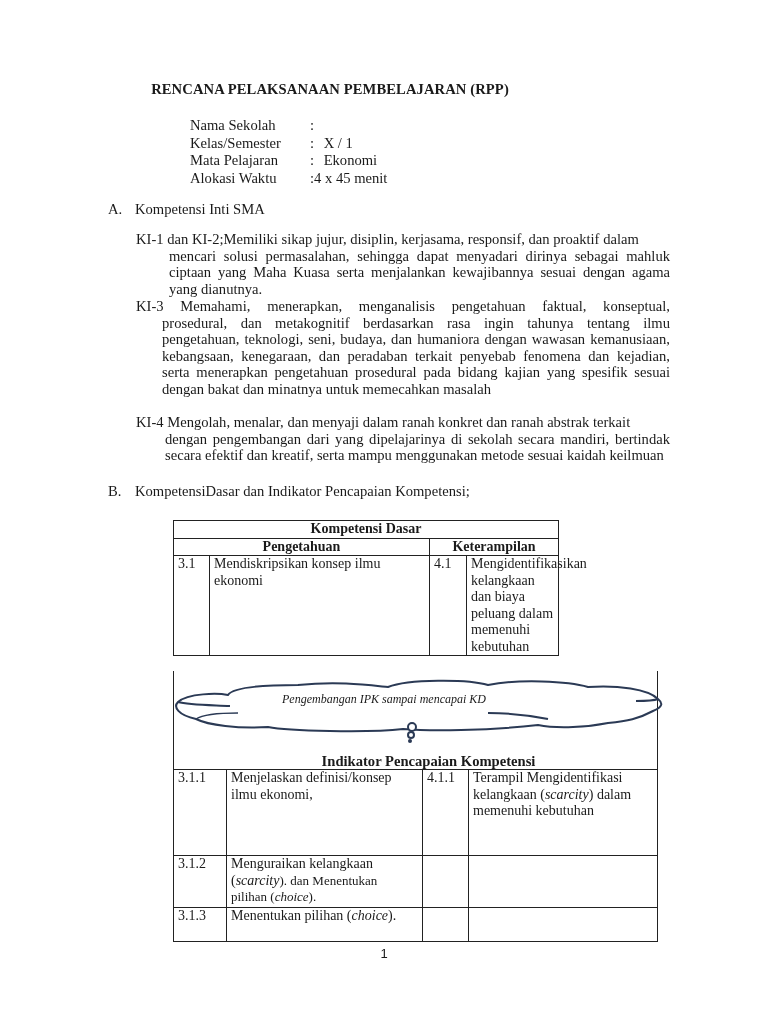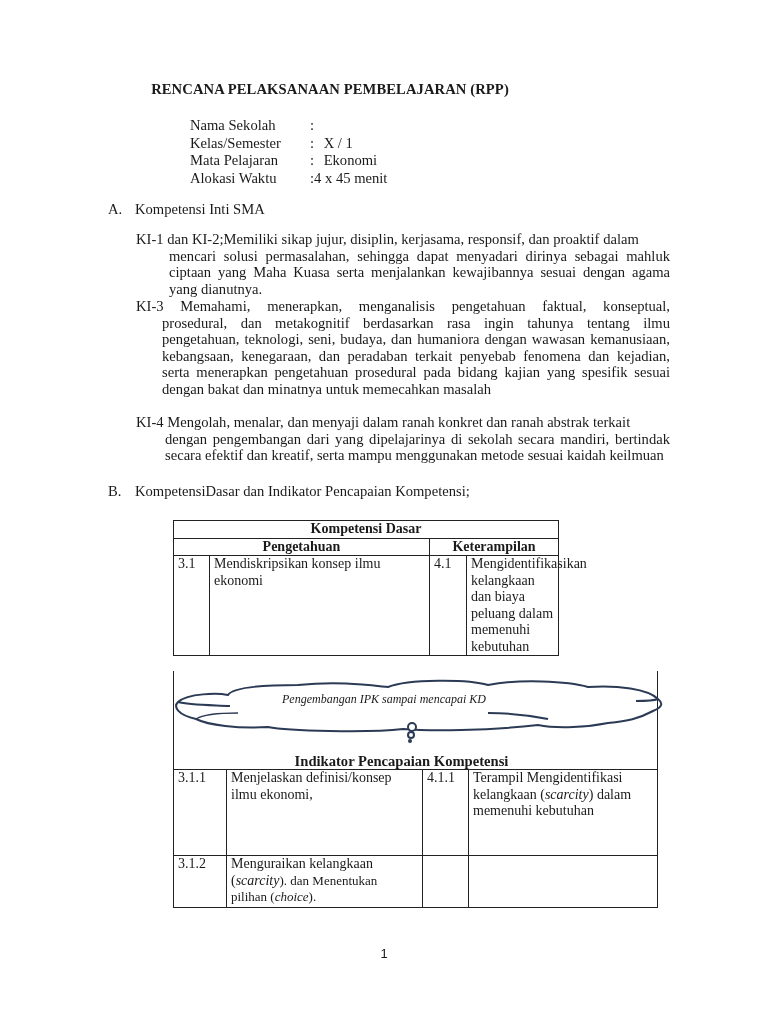--- a/index.html
+++ b/index.html
@@ -38,21 +38,21 @@
   table.ipk {
     position: absolute; left: 173px; top: 769px; width: 485px;
     border-collapse: collapse; table-layout: fixed; font-size: 14px; line-height: 16.5px;
   }
   table.ipk td { border: 1.2px solid #222; padding: 0 4px; vertical-align: top; }
   .frame {
     position: absolute; left: 173px; top: 671px; width: 485px; height: 99px;
     border-left: 1.2px solid #222; border-right: 1.2px solid #222; box-sizing: border-box;
   }
   .ipk-title {
-    position: absolute; left: 159px; width: 485px; top: 753px; text-align: center;
+    position: absolute; left: 186px; width: 485px; top: 753px; text-align: center;
     font-weight: bold; font-size: 14.6px;
   }
   .page-num {
     position: absolute; left: 0; width: 768px; top: 946px; text-align: center;
     font-family: "Liberation Sans", sans-serif; font-size: 13px;
   }
   .it { font-style: italic; }
   .small { font-size: 13px; }
 </style>
 </head>
@@ -157,16 +157,22 @@
     <td>Menjelaskan definisi/konsep ilmu ekonomi,</td>
     <td>4.1.1</td>
     <td><span>Terampil Mengidentifikasi kelangkaan (</span><span class="it">scarcity</span><span>) dalam memenuhi kebutuhan</span></td>
   </tr>
   <tr style="height:52px">
     <td>3.1.2</td>
     <td><span>Menguraikan kelangkaan (</span><span class="it">scarcity</span><span class="small">). dan Menentukan</span><br><span class="small">pilihan (</span><span class="it small">choice</span><span class="small">).</span></td>
     <td></td>
     <td></td>
   </tr>
+  <tr style="height:34px">
+    <td>3.1.3</td>
+    <td><span>Menentukan pilihan (</span><span class="it">choice</span><span>).</span></td>
+    <td></td>
+    <td></td>
+  </tr>
 </tbody>
   </table>
 
 <div class="page-num">1</div>
 
 </body></html>

